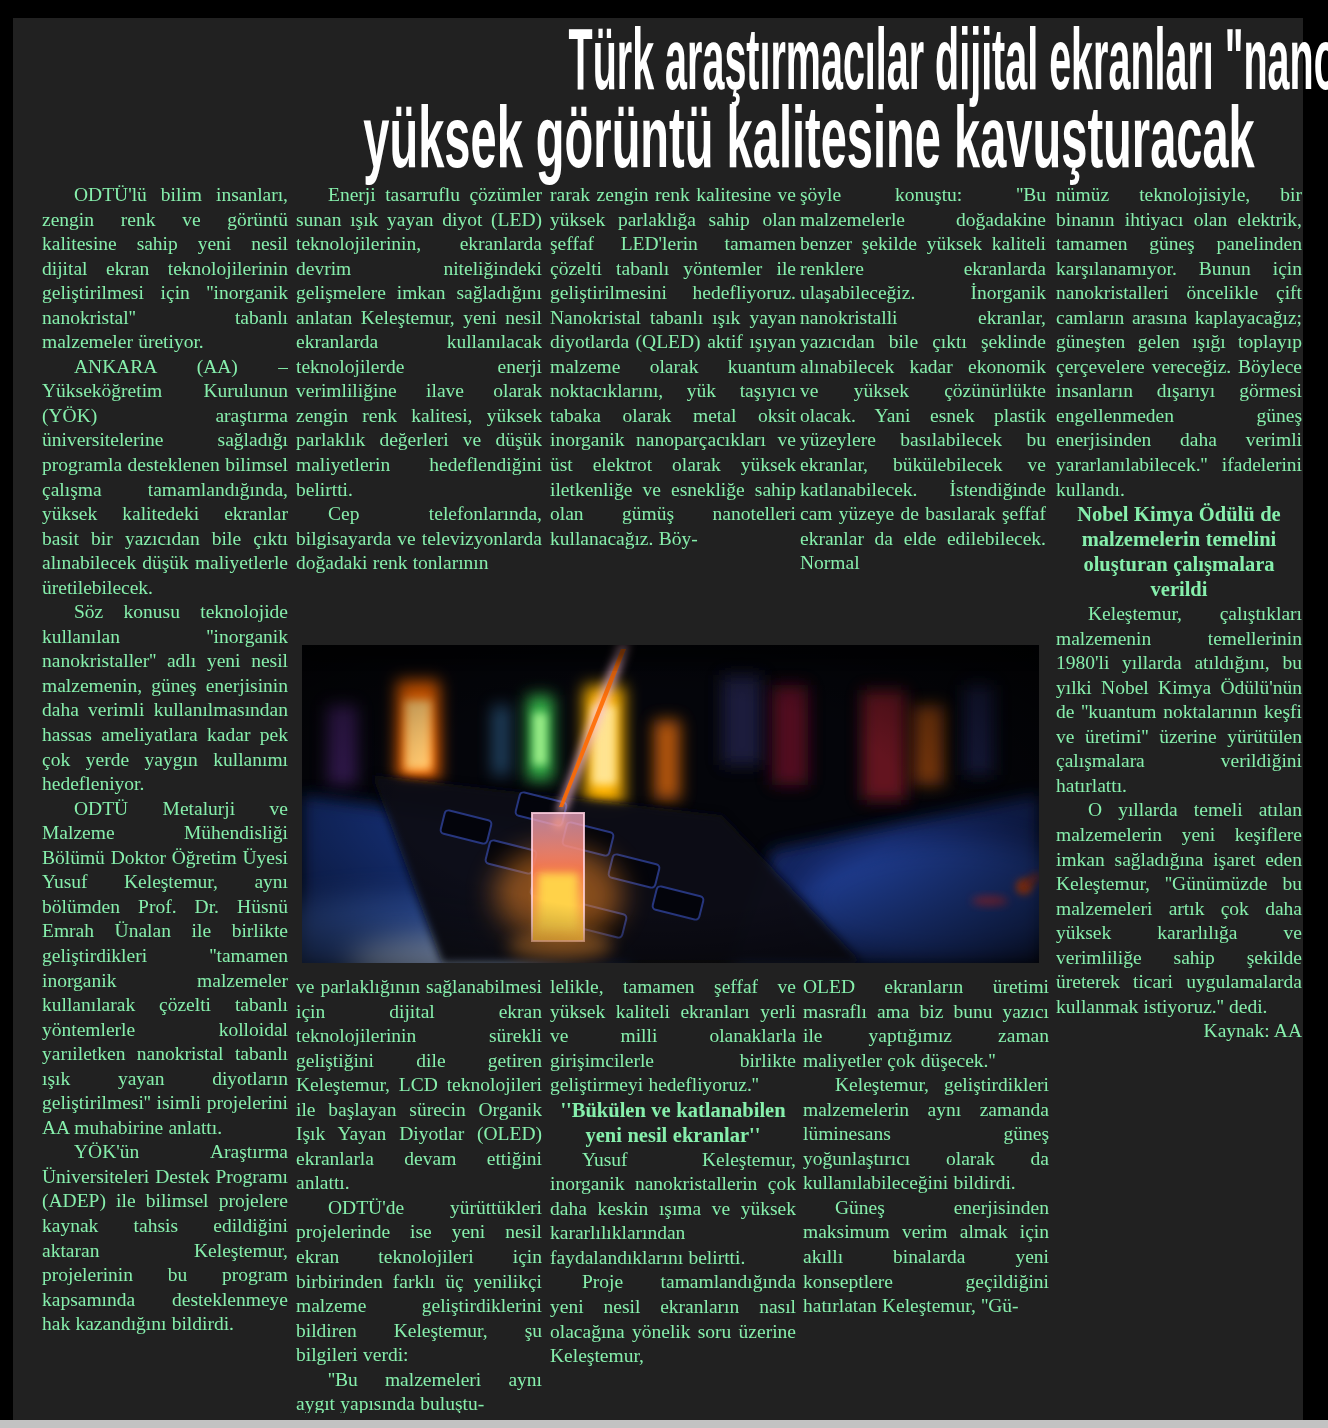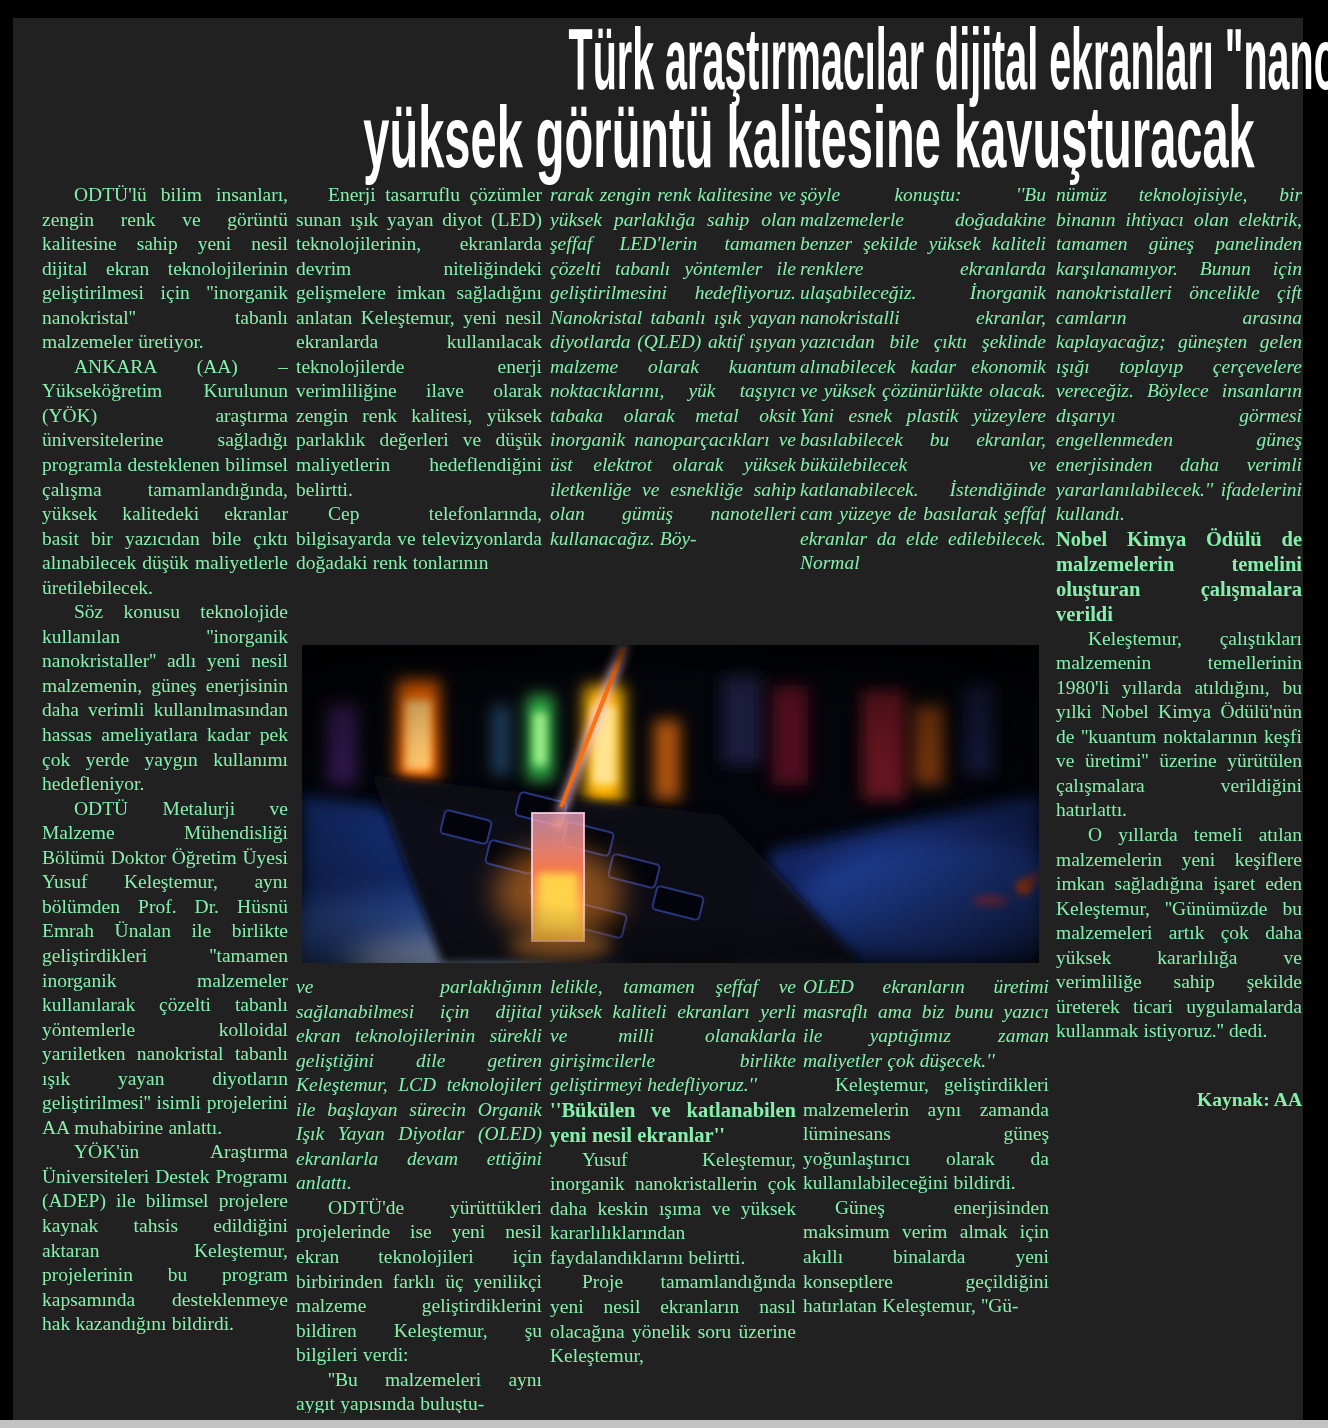--- a/index.html
+++ b/index.html
@@ -32,26 +32,26 @@
   
   .col{
     position:absolute;width:246px;overflow:hidden;
     color:#86efac;
     font-size:19.5px;line-height:24.55px;
     text-align:justify;
     word-spacing:0.02em;
   }
   .col p{margin:0;}
   .col p.p{text-indent:32px;}
-  .col p.cont{text-indent:0;font-style:italic;}
+  .col p.cont{text-indent:0;}
   .col p.subhead{
-    text-indent:0;font-weight:700;
+    text-indent:0;text-align:center;font-weight:700;
     font-size:20.5px;line-height:25px;
   }
-  .col p.source{text-indent:0;text-align:right;font-weight:700;margin-top:44px;}
+  .col p.source{text-indent:0;text-align:right;font-weight:400;}
   #col1 {left:42px;  top:183px;height:1230px;}
   #col2t{left:296px; top:183px;height:448px;}
   #col3t{left:550px; top:183px;height:448px;}
   #col4t{left:800px; top:183px;height:448px;}
   #col2b{left:296px; top:975px;height:438px;}
   #col3b{left:550px; top:975px;height:438px;}
   #col4b{left:803px; top:975px;height:438px;}
   #col5 {left:1056px;top:183px;height:1230px;}
   
   .photo{

